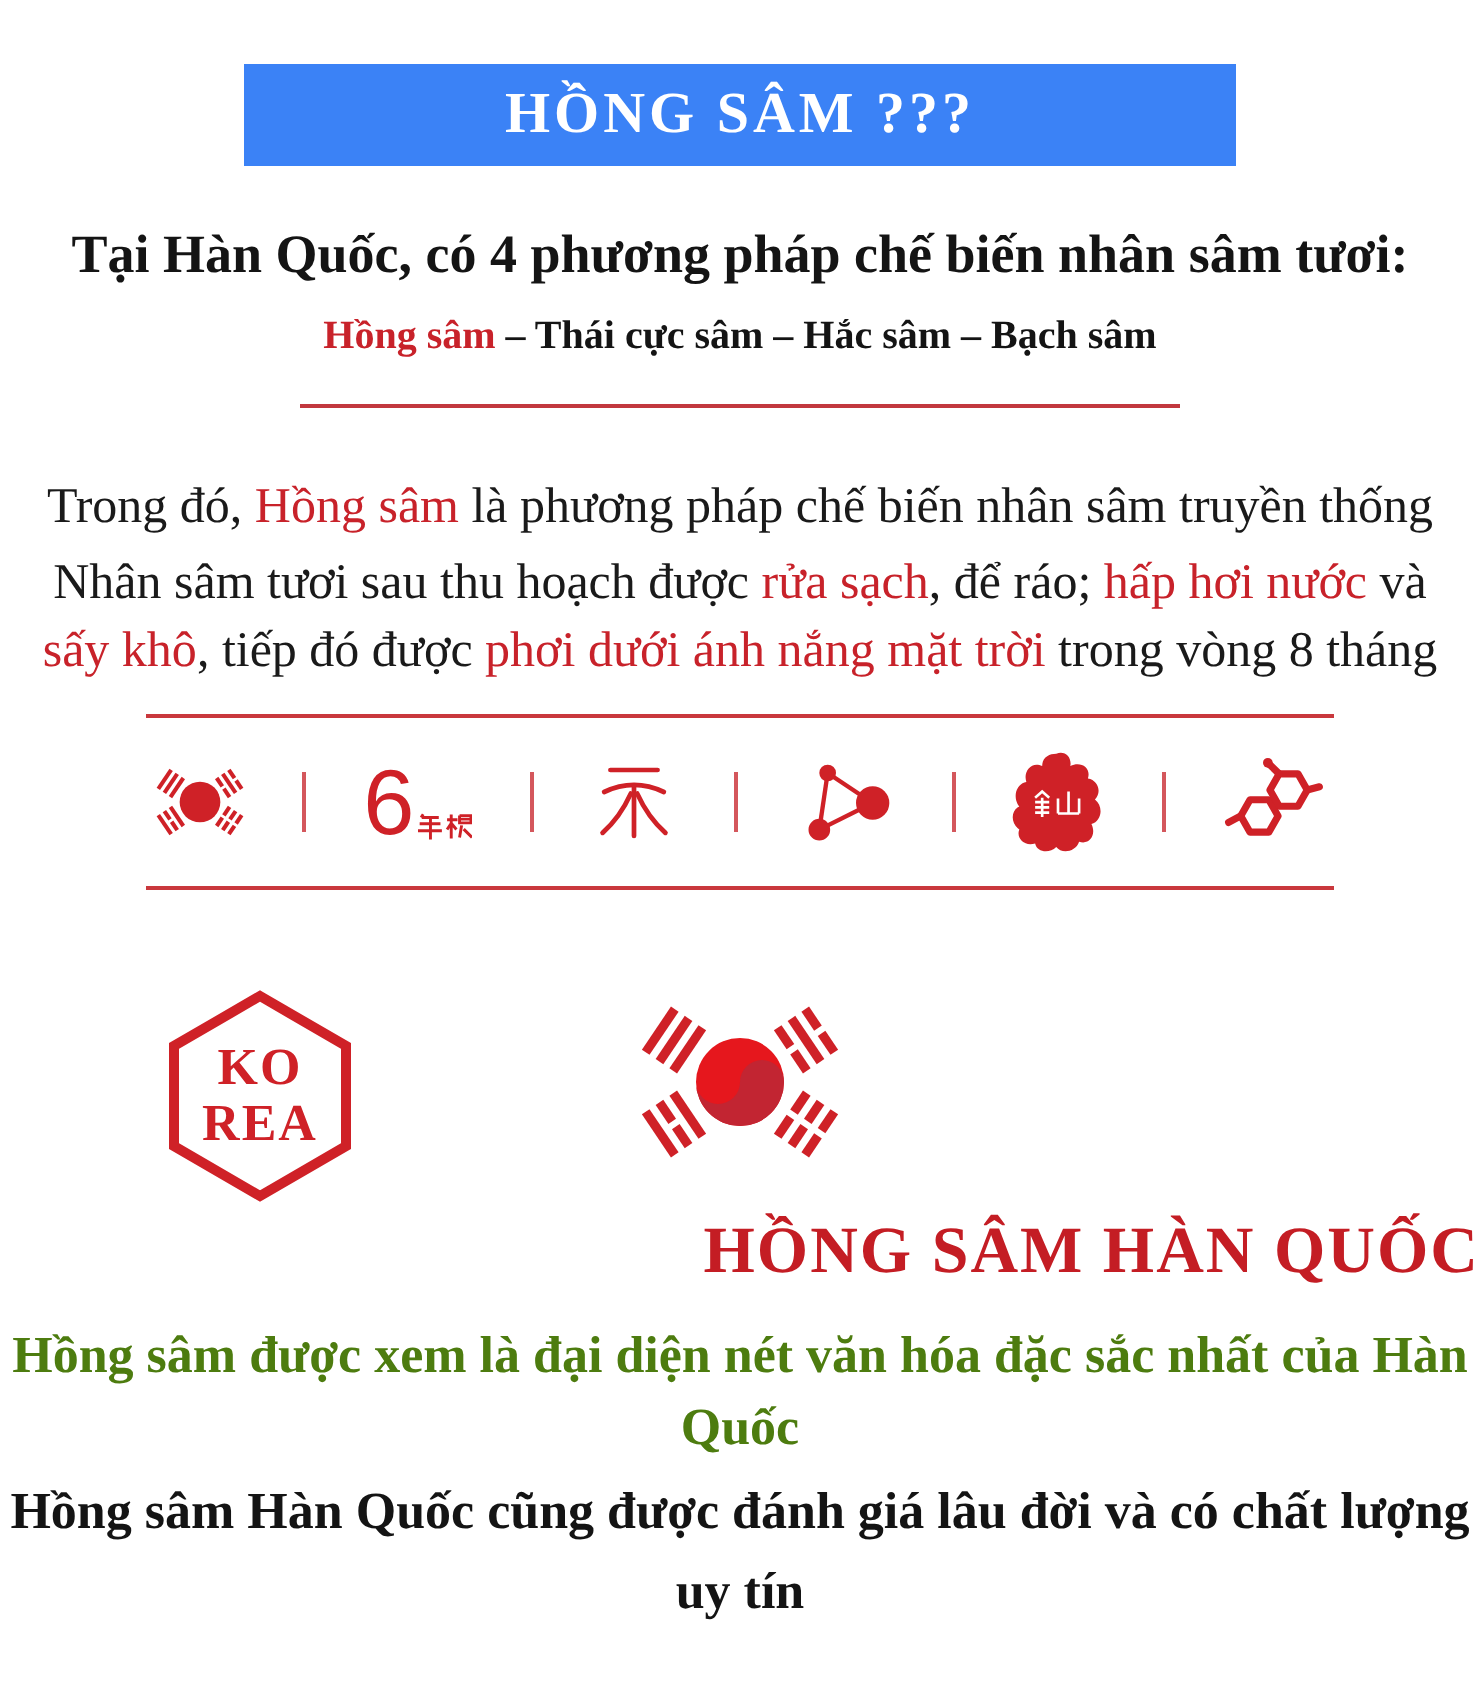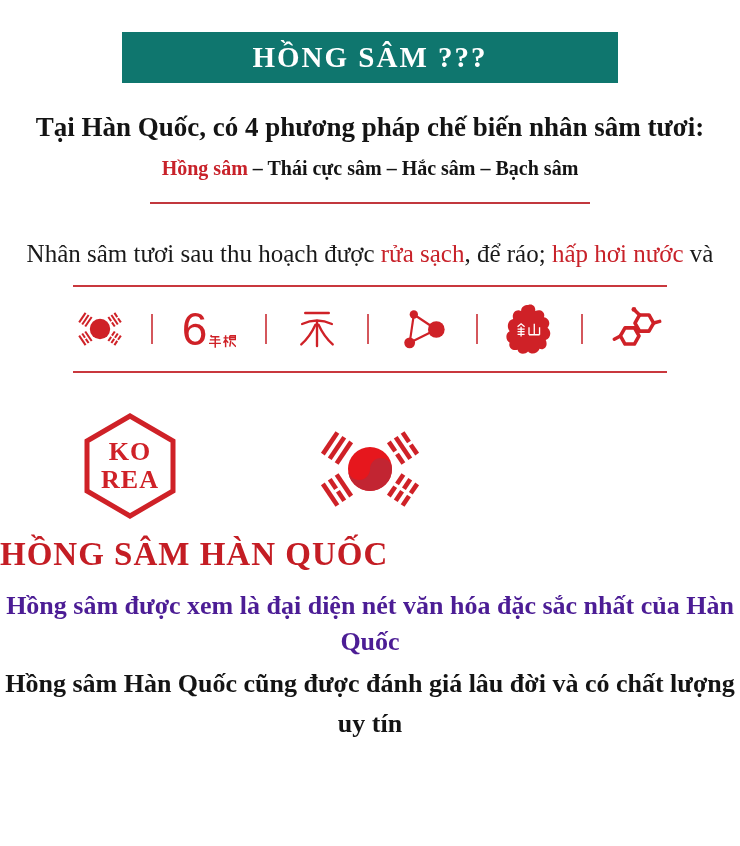--- a/index.html
+++ b/index.html
@@ -1,18 +1,18 @@
 <!DOCTYPE html>
 <html><head>
 <meta charset="utf-8">
 <style>
   * { margin:0; padding:0; box-sizing:border-box; }
   html,body { width:740px; height:846px; background:#ffffff; overflow:hidden;
               font-family:"Liberation Serif","DejaVu Serif",serif; }
-  .banner { width:496px; height:51px; margin:32px auto 0; background:#0f766e;
+  .banner { width:496px; height:51px; margin:32px auto 0; background:#3b82f6;
             color:#ffffff; font-size:29px; font-weight:bold; letter-spacing:2px;
             text-align:center; line-height:51px; }
   .intro1 { margin-top:26px; text-align:center; font-size:27px; line-height:36px;
             color:#141414; font-weight:600; }
   .intro2 { margin-top:2px; text-align:center; font-size:20px; line-height:42px;
             color:#141414; font-weight:600; }
   .red { color:#c8222a; }
   .divider1 { width:440px; height:2px; background:#c2383e; margin:13px auto 0; }
   .para { text-align:center; font-size:25px; line-height:34px; color:#1a1a1a; }
   .para1 { margin-top:33px; }
@@ -20,29 +20,29 @@
   .band { width:594px; margin:14px auto 0; border-top:2px solid #c9383d;
           border-bottom:2px solid #c9383d; padding:16px 4px; display:flex;
           align-items:center; justify-content:space-between; height:88px; }
   .vsep { width:2px; height:30px; background:#d4575c; }
   .icon-cell { display:flex; align-items:center; justify-content:center; }
   .six { display:flex; align-items:flex-end; color:#cf2127; }
   .six-num { font-size:46px; line-height:40px; font-weight:400;
              font-family:"Liberation Sans","DejaVu Sans",sans-serif; }
   .six svg { margin:0 0 1px 2px; }
   .korea-row { position:relative; margin-top:34px; height:108px; }
-  .hex-badge { position:absolute; left:84px; top:6px; width:92px; height:106px;text-align:right; }
+  .hex-badge { position:absolute; left:84px; top:16px; width:92px; height:106px;text-align:right; }
   .hex-badge .hex-text { position:absolute; inset:0; display:flex; flex-direction:column;
             align-items:center; justify-content:center; color:#cf2127;
             font-size:26px; font-weight:600; line-height:28px; letter-spacing:1px; }
   .big-flag { position:absolute; left:50%; transform:translateX(-50%); top:20px; }
-  .heading2 { margin-top:18px; text-align:left; color:#c41d24; font-size:33px;
+  .heading2 { margin-top:18px; text-align:right; color:#c41d24; font-size:33px;
               font-weight:bold; letter-spacing:1px; line-height:42px; }
   .footer-p1 { margin-top:13px; text-align:center; font-size:26px; line-height:36px;
-               color:#4c1d95; font-weight:600; }
+               color:#4d7c0f; font-weight:600; }
   .footer-p2 { margin-top:4px; text-align:center; font-size:26px; line-height:40px;
                color:#141414; font-weight:600; }
 </style>
 </head>
 <body>
 
 <svg width="0" height="0" style="position:absolute" aria-hidden="true">
   <defs>
     <g id="trig-geon">
       <rect x="-13" y="-10.6" width="26" height="4.6"></rect>
@@ -77,24 +77,26 @@
   <span>HỒNG SÂM ???</span>
 </div>
 
 <div class="intro1">Tại Hàn Quốc, có 4 phương pháp chế biến nhân sâm tươi:</div>
 
 <div class="intro2"><span class="red">Hồng sâm</span><span> – Thái cực sâm – Hắc sâm – Bạch sâm</span></div>
 
 <div class="divider1"></div>
 
 <div class="para para1">
+  <div><span>Trong đó, </span><span class="red">Hồng sâm</span><span> là phương pháp chế biến nhân sâm truyền thống</span></div>
 </div>
 
 <div class="para para2">
   <div><span>Nhân sâm tươi sau thu hoạch được </span><span class="red">rửa sạch</span><span>, để ráo; </span><span class="red">hấp hơi nước</span><span> và</span></div>
+  <div><span class="red">sấy khô</span><span>, tiếp đó được </span><span class="red">phơi dưới ánh nắng mặt trời</span><span> trong vòng 8 tháng</span></div>
 </div>
 
 <div class="band">
 
   <span class="icon-cell">
     <svg viewBox="0 0 104 84" width="46" height="38">
       <g fill="#cf2127">
         <use href="#trig-geon" transform="translate(19,21) rotate(-56)"></use>
         <use href="#trig-gam" transform="translate(85,21) rotate(56)"></use>
         <use href="#trig-ri" transform="translate(19,63) rotate(56)"></use>

